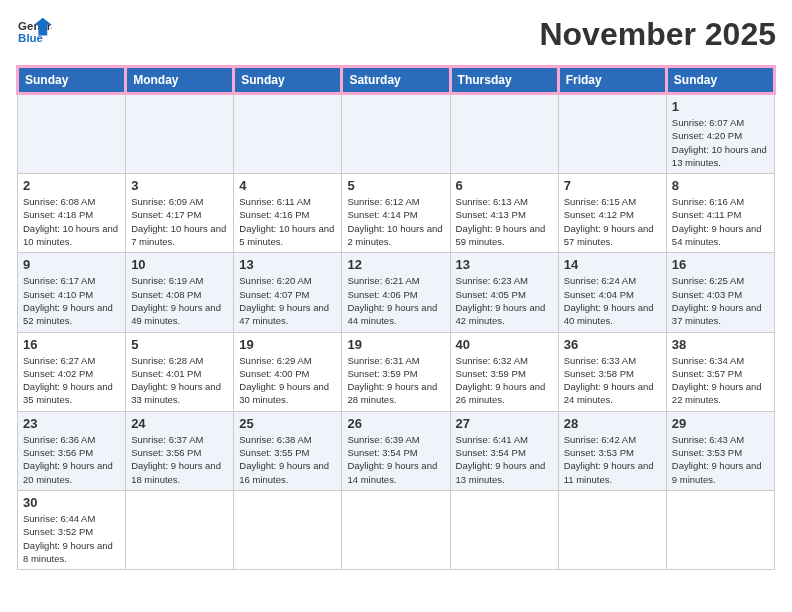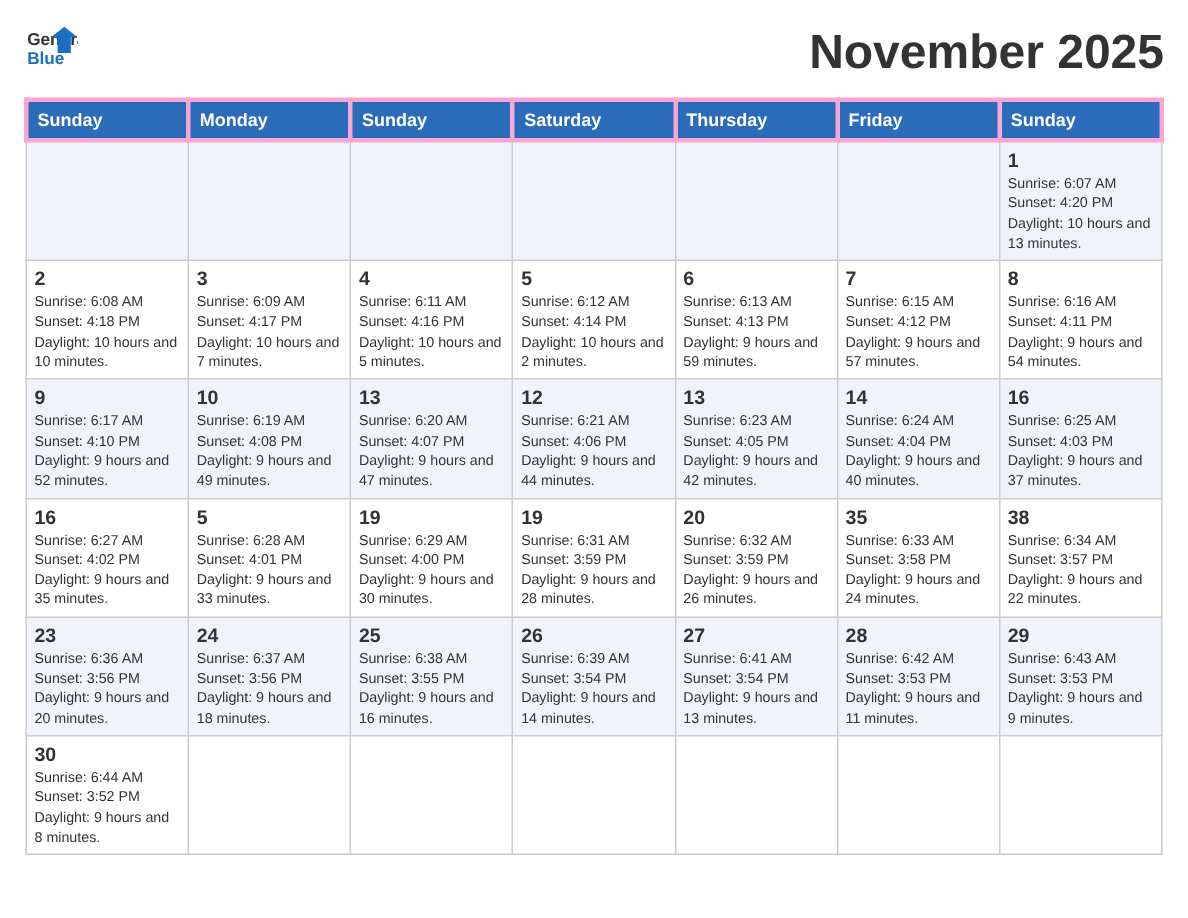--- a/index.html
+++ b/index.html
@@ -196,25 +196,25 @@
         </td>
         <td>
           <span class="day-number">19</span>
           <div class="day-info">Sunrise: 6:29 AM<br>Sunset: 4:00 PM<br>Daylight: 9 hours and 30 minutes.</div>
         </td>
         <td>
           <span class="day-number">19</span>
           <div class="day-info">Sunrise: 6:31 AM<br>Sunset: 3:59 PM<br>Daylight: 9 hours and 28 minutes.</div>
         </td>
         <td>
-          <span class="day-number">20</span>
+          <span class="day-number">40</span>
           <div class="day-info">Sunrise: 6:32 AM<br>Sunset: 3:59 PM<br>Daylight: 9 hours and 26 minutes.</div>
         </td>
         <td>
-          <span class="day-number">35</span>
+          <span class="day-number">36</span>
           <div class="day-info">Sunrise: 6:33 AM<br>Sunset: 3:58 PM<br>Daylight: 9 hours and 24 minutes.</div>
         </td>
         <td>
           <span class="day-number">38</span>
           <div class="day-info">Sunrise: 6:34 AM<br>Sunset: 3:57 PM<br>Daylight: 9 hours and 22 minutes.</div>
         </td>
       </tr>
       <tr>
         <td>
           <span class="day-number">23</span>

